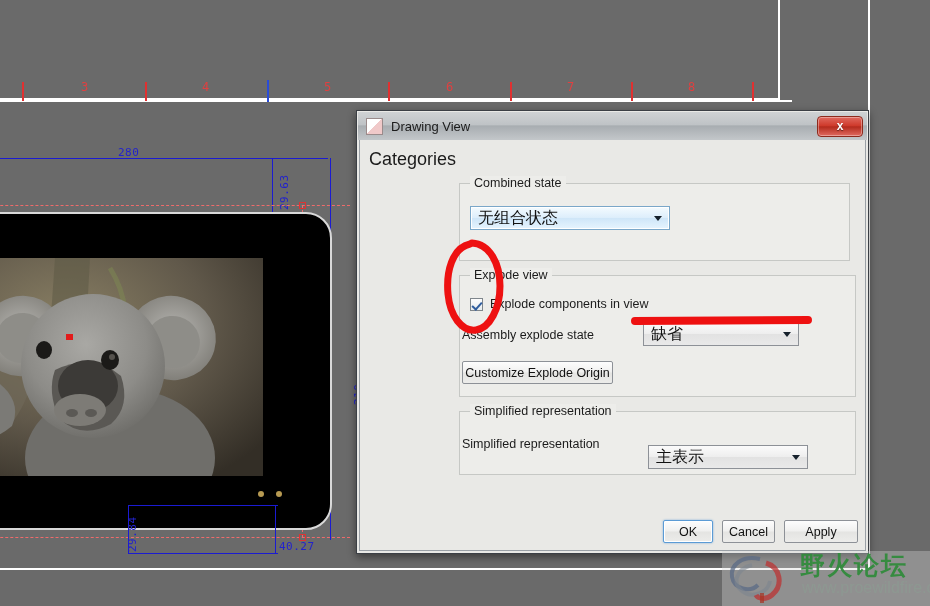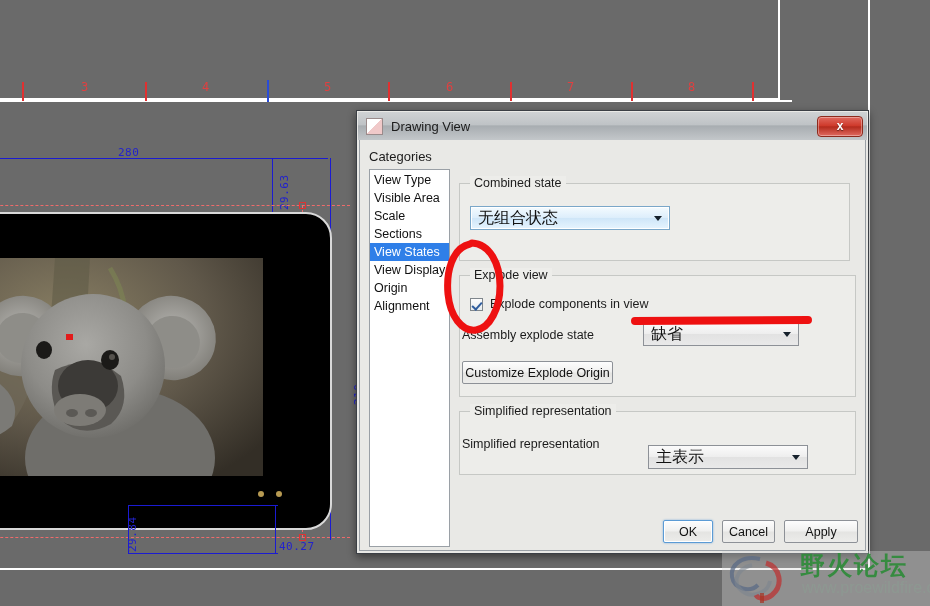--- a/index.html
+++ b/index.html
@@ -56,21 +56,21 @@
   .title-icon{width:15px;height:15px;background:linear-gradient(135deg,#ffffff 0 50%,#f0c9c9 50% 100%);border:1px solid #9a8b8b;margin-right:8px;flex:none;}
   .title-text{font-size:13px;color:#1b1b1b;flex:1;}
   .btn-close{
     width:44px;height:19px;border-radius:4px;flex:none;
     background:linear-gradient(to bottom,#e06a60 0%,#cf3b2c 45%,#b42b1d 52%,#e06a60 100%);
     border:1px solid #8d2a1d;box-shadow:inset 0 0 0 1px rgba(255,255,255,.35);
     color:#fff;font-size:12px;font-weight:bold;display:flex;align-items:center;justify-content:center;
     text-shadow:0 1px 1px rgba(0,0,0,.5);
   }
   .body{position:absolute;left:6px;top:32px;right:6px;bottom:6px;}
-  .cat-label{position:absolute;left:6px;top:6px;font-size:13px;color:#1b1b1b;}
+  .cat-label{position:absolute;left:6px;top:6px;font-size:18px;color:#1b1b1b;}
   .cat-list{
     position:absolute;left:6px;top:26px;width:81px;height:378px;
     background:#fff;border:1px solid #9aa0a6;box-sizing:border-box;padding-top:1px;
   }
   .cat-item{font-size:12.5px;color:#101010;padding:1px 4px;line-height:16px;white-space:nowrap;}
   .cat-item.sel{background:#2f7fe8;color:#fff;}
 
   .pane{position:absolute;left:96px;top:26px;right:0;bottom:40px;}
   .group{position:absolute;border:1px solid #c6c8c5;background:#ededea;box-sizing:border-box;}
   .group > .legend{position:absolute;left:10px;top:-8px;background:#ededea;padding:0 4px;font-size:12.5px;color:#1b1b1b;}
@@ -227,30 +227,20 @@
   <div class="titlebar">
     <div class="title-icon"></div>
     <div class="title-text">Drawing View</div>
     <div class="btn-close">x</div>
   </div>
 
   <div class="body">
 
     <div class="cat-label">Categories</div>
 
-    <div class="cat-list">
-      <div class="cat-item">View Type</div>
-      <div class="cat-item">Visible Area</div>
-      <div class="cat-item">Scale</div>
-      <div class="cat-item">Sections</div>
-      <div class="cat-item sel">View States</div>
-      <div class="cat-item">View Display</div>
-      <div class="cat-item">Origin</div>
-      <div class="cat-item">Alignment</div>
-    </div>
 
     <div class="pane">
 
       <div class="group g1">
         <div class="legend">Combined state</div>
         <div class="cbx blue" style="left:10px;top:22px;width:200px;">
           <span>无组合状态</span>
           <span class="arrow"></span>
         </div>
       </div>

